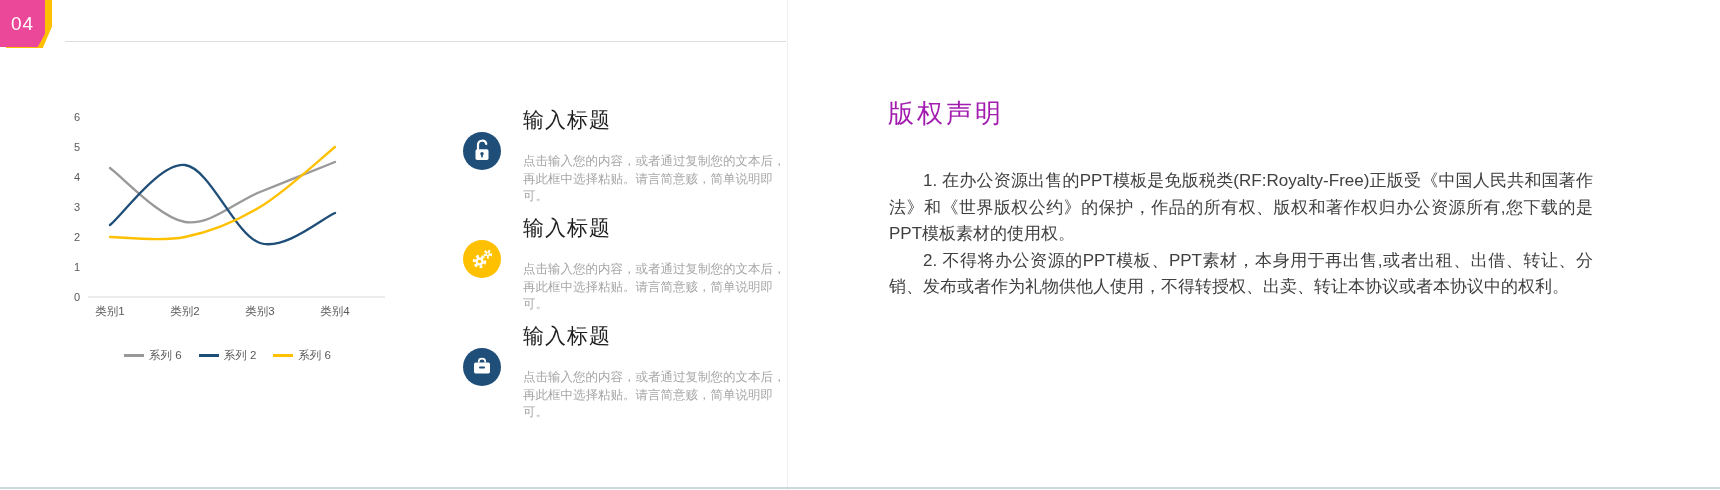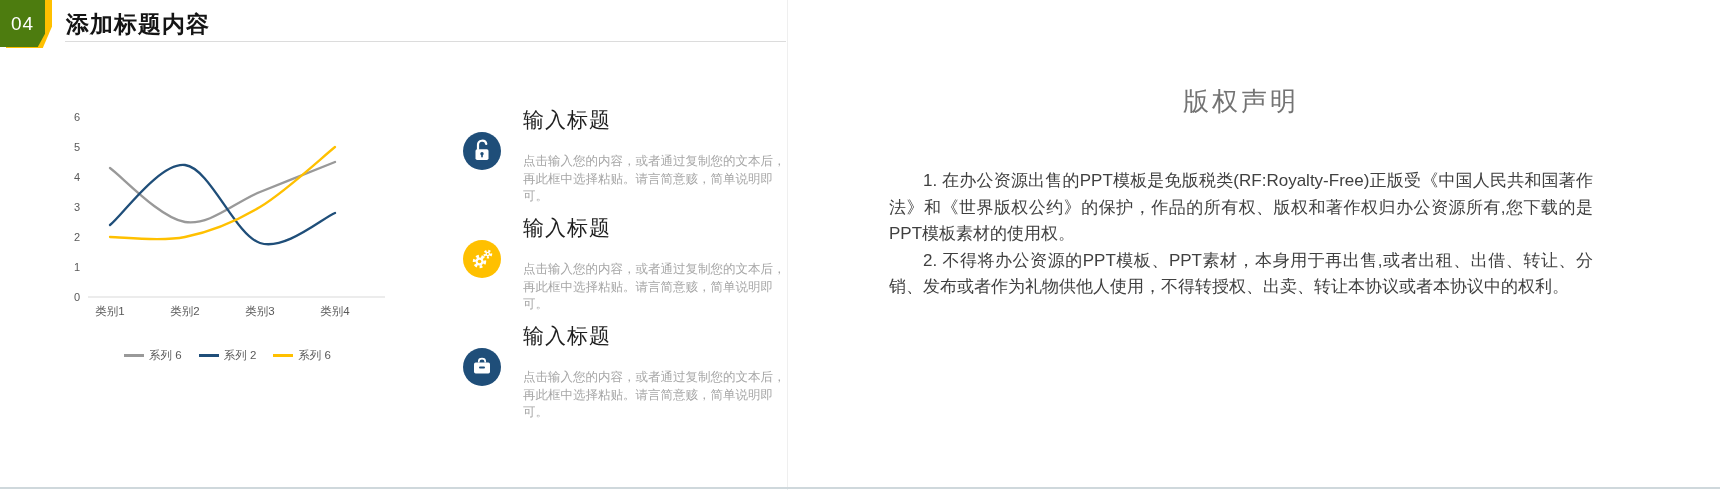--- a/index.html
+++ b/index.html
@@ -34,39 +34,38 @@
   .items { position:absolute; left:463px; top:106px; width:332px; }
   .item { position:relative; height:108px; }
   .item-icon { position:absolute; left:0; top:26px; width:38px; height:38px; border-radius:50%; }
   .item-icon svg { display:block; }
   .item-text { margin-left:60px; }
   .item-title { font-size:21px; font-weight:500; color:#1f1f1f; letter-spacing:1px; }
   .item-desc { margin-top:19px; font-size:12.5px; line-height:17.5px; color:#a6a6a6; }
 
   
   .slide-right { position:absolute; left:788px; top:0; width:932px; height:490px; background:#fff; }
-  .rs-title { position:absolute; left:100px; top:84px; width:706px; text-align:center;
-              font-size:26px; font-weight:500; color:#737373; letter-spacing:3px; }
+  .rs-title { position:absolute; left:100px; top:96px; width:706px; text-align:left;
+              font-size:26px; font-weight:500; color:#a21caf; letter-spacing:3px; }
   .rs-body { position:absolute; left:101px; top:168px; width:704px;
              font-size:17px; line-height:26.6px; color:#404040; text-align:justify; }
   .rs-body p { text-indent:2em; margin:0; }
 </style>
 </head>
 <body>
 
 <div class="stage">
 
   <div class="slide-left">
 
     <div class="badge-wrap">
       <div class="badge-accent" style="background: rgb(255, 192, 0);"></div>
-      <div class="badge-main" style="background: #4d7c0f;">04</div>
+      <div class="badge-main" style="background: #ec4899;">04</div>
     </div>
 
-    <div class="page-title">添加标题内容</div>
     <div class="title-rule"></div>
 
     <div class="chart">
       <svg id="chart-svg" width="335" height="235" viewBox="0 0 335 235">
           <line x1="28" y1="194" x2="325" y2="194" stroke="#d9d9d9" stroke-width="1"></line>
           <text x="20" y="198" text-anchor="end" fill="#595959" font-size="11">0</text>
           <text x="20" y="168" text-anchor="end" fill="#595959" font-size="11">1</text>
           <text x="20" y="138" text-anchor="end" fill="#595959" font-size="11">2</text>
           <text x="20" y="108" text-anchor="end" fill="#595959" font-size="11">3</text>
           <text x="20" y="78" text-anchor="end" fill="#595959" font-size="11">4</text>

